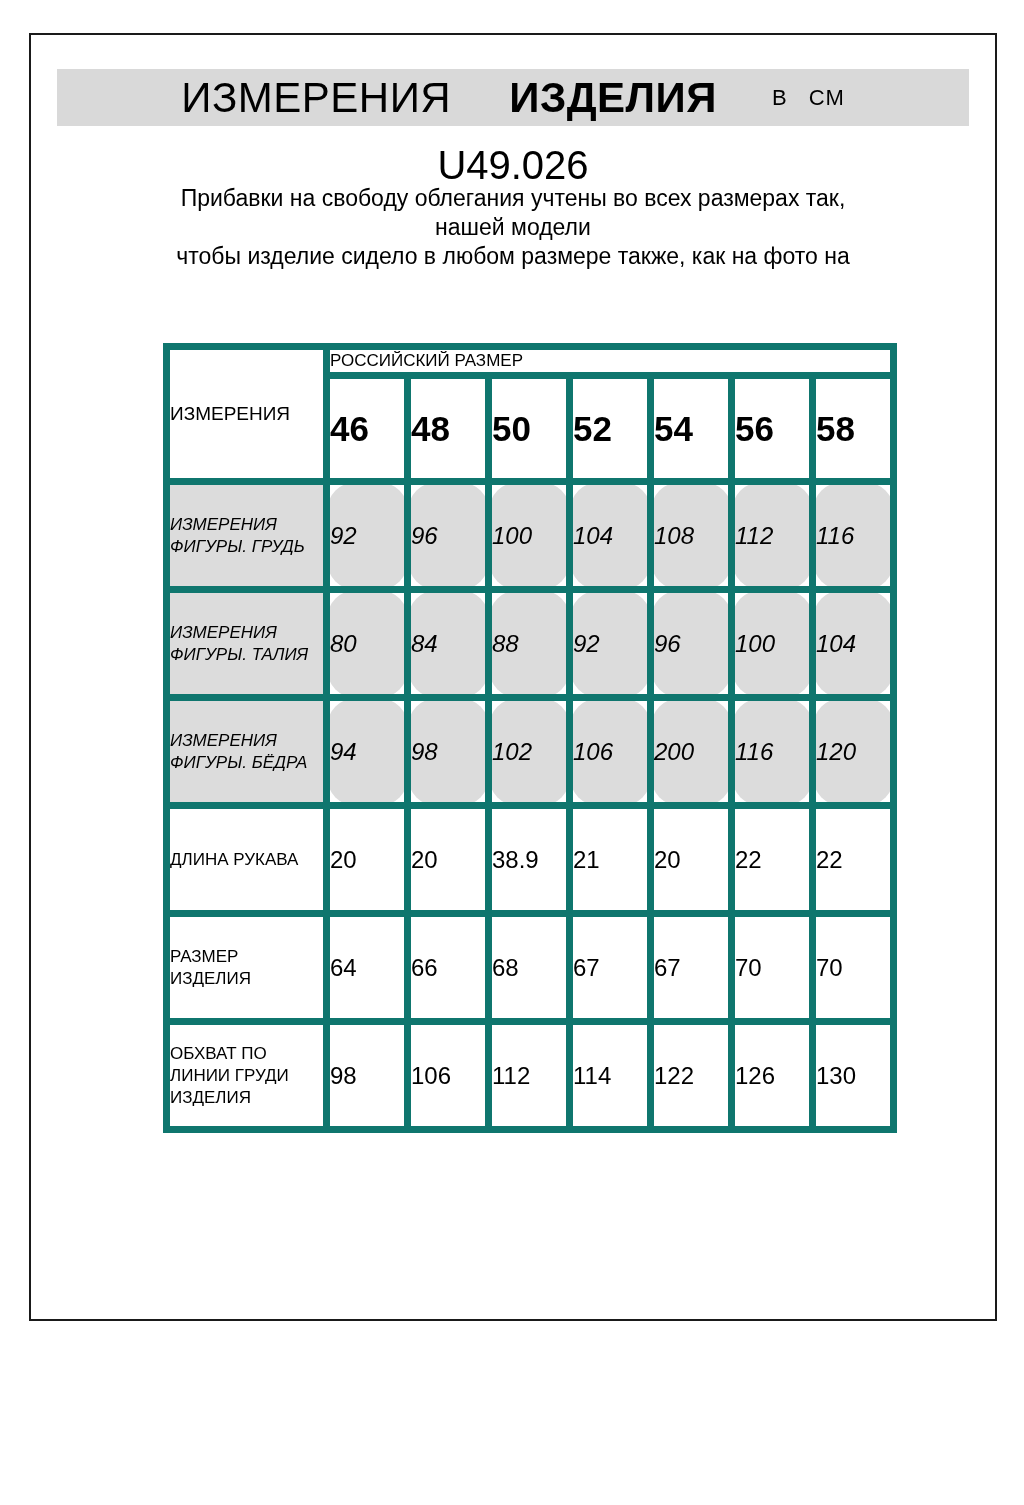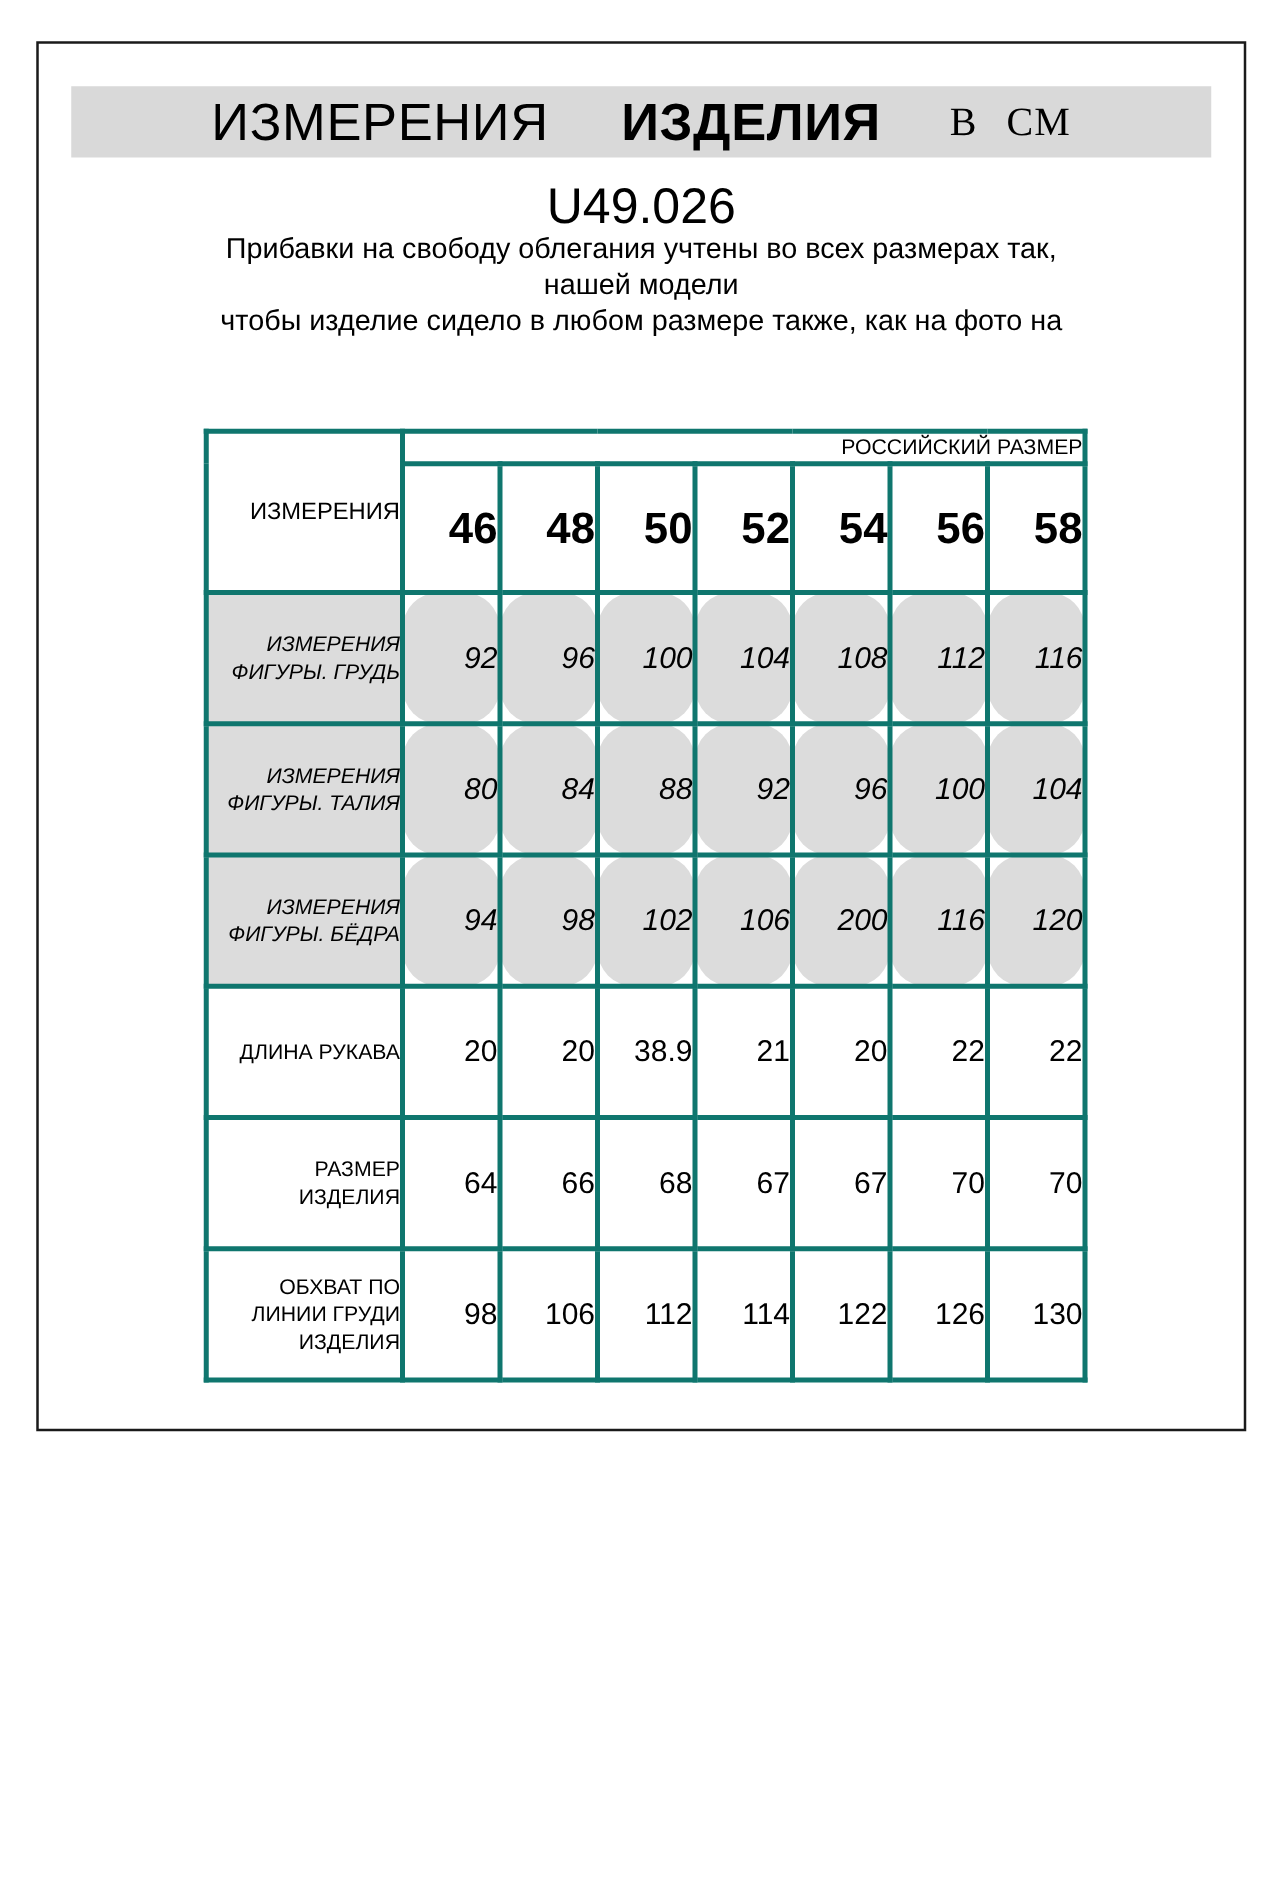--- a/index.html
+++ b/index.html
@@ -6,58 +6,58 @@
   body {
     width: 1024px; height: 1505px;
     background: #ffffff;
     color: #000;
     font-family: "Liberation Sans", sans-serif;
     position: relative;
   }
   .page-frame {
     position: absolute;
     left: 29px; top: 33px;
-    width: 968px; height: 1112px;
+    width: 968px; height: 1288px;
     border: 2px solid #1a1a1a;
     box-sizing: border-box;
     background: #ffffff;
     overflow: hidden;
   }
   .banner {
     margin: 34px 0 0 26px;
     width: 912px; height: 57px;
     background: #d9d9d9;
     display: flex;
     align-items: center;
     justify-content: center;
   }
   .title-regular { font-size: 42px; letter-spacing: 0.5px; }
   .title-bold { font-size: 42px; font-weight: bold; margin-left: 58px; letter-spacing: 0.5px; }
-  .unit { font-size: 32px; margin-left: 55px; letter-spacing: 1px; word-spacing: 14px; font-family: Liberation Serif, serif; }
+  .unit { font-size: 22px; margin-left: 55px; letter-spacing: 1px; word-spacing: 14px; }
   .model-code {
     margin-top: 22px;
     text-align: center;
     font-size: 40px;
     line-height: 34px;
   }
   .intro {
     margin-top: 2px;
     text-align: center;
     font-size: 23px;
     line-height: 29px;
   }
   table.size-table {
     border-collapse: collapse;
     margin: 72px 0 0 132px;
     table-layout: fixed;
   }
   .size-table th, .size-table td {
-    border: 4px solid #0f766e;
+    border: 7px solid #0f766e;
     padding: 0;
-    text-align: right;
+    text-align: left;
     vertical-align: middle;
     margin-left: 40px;
   }
   .corner {
     width: 153px;
     font-size: 19px;
     font-weight: normal;
   }
   .group-th {
     height: 22px;

